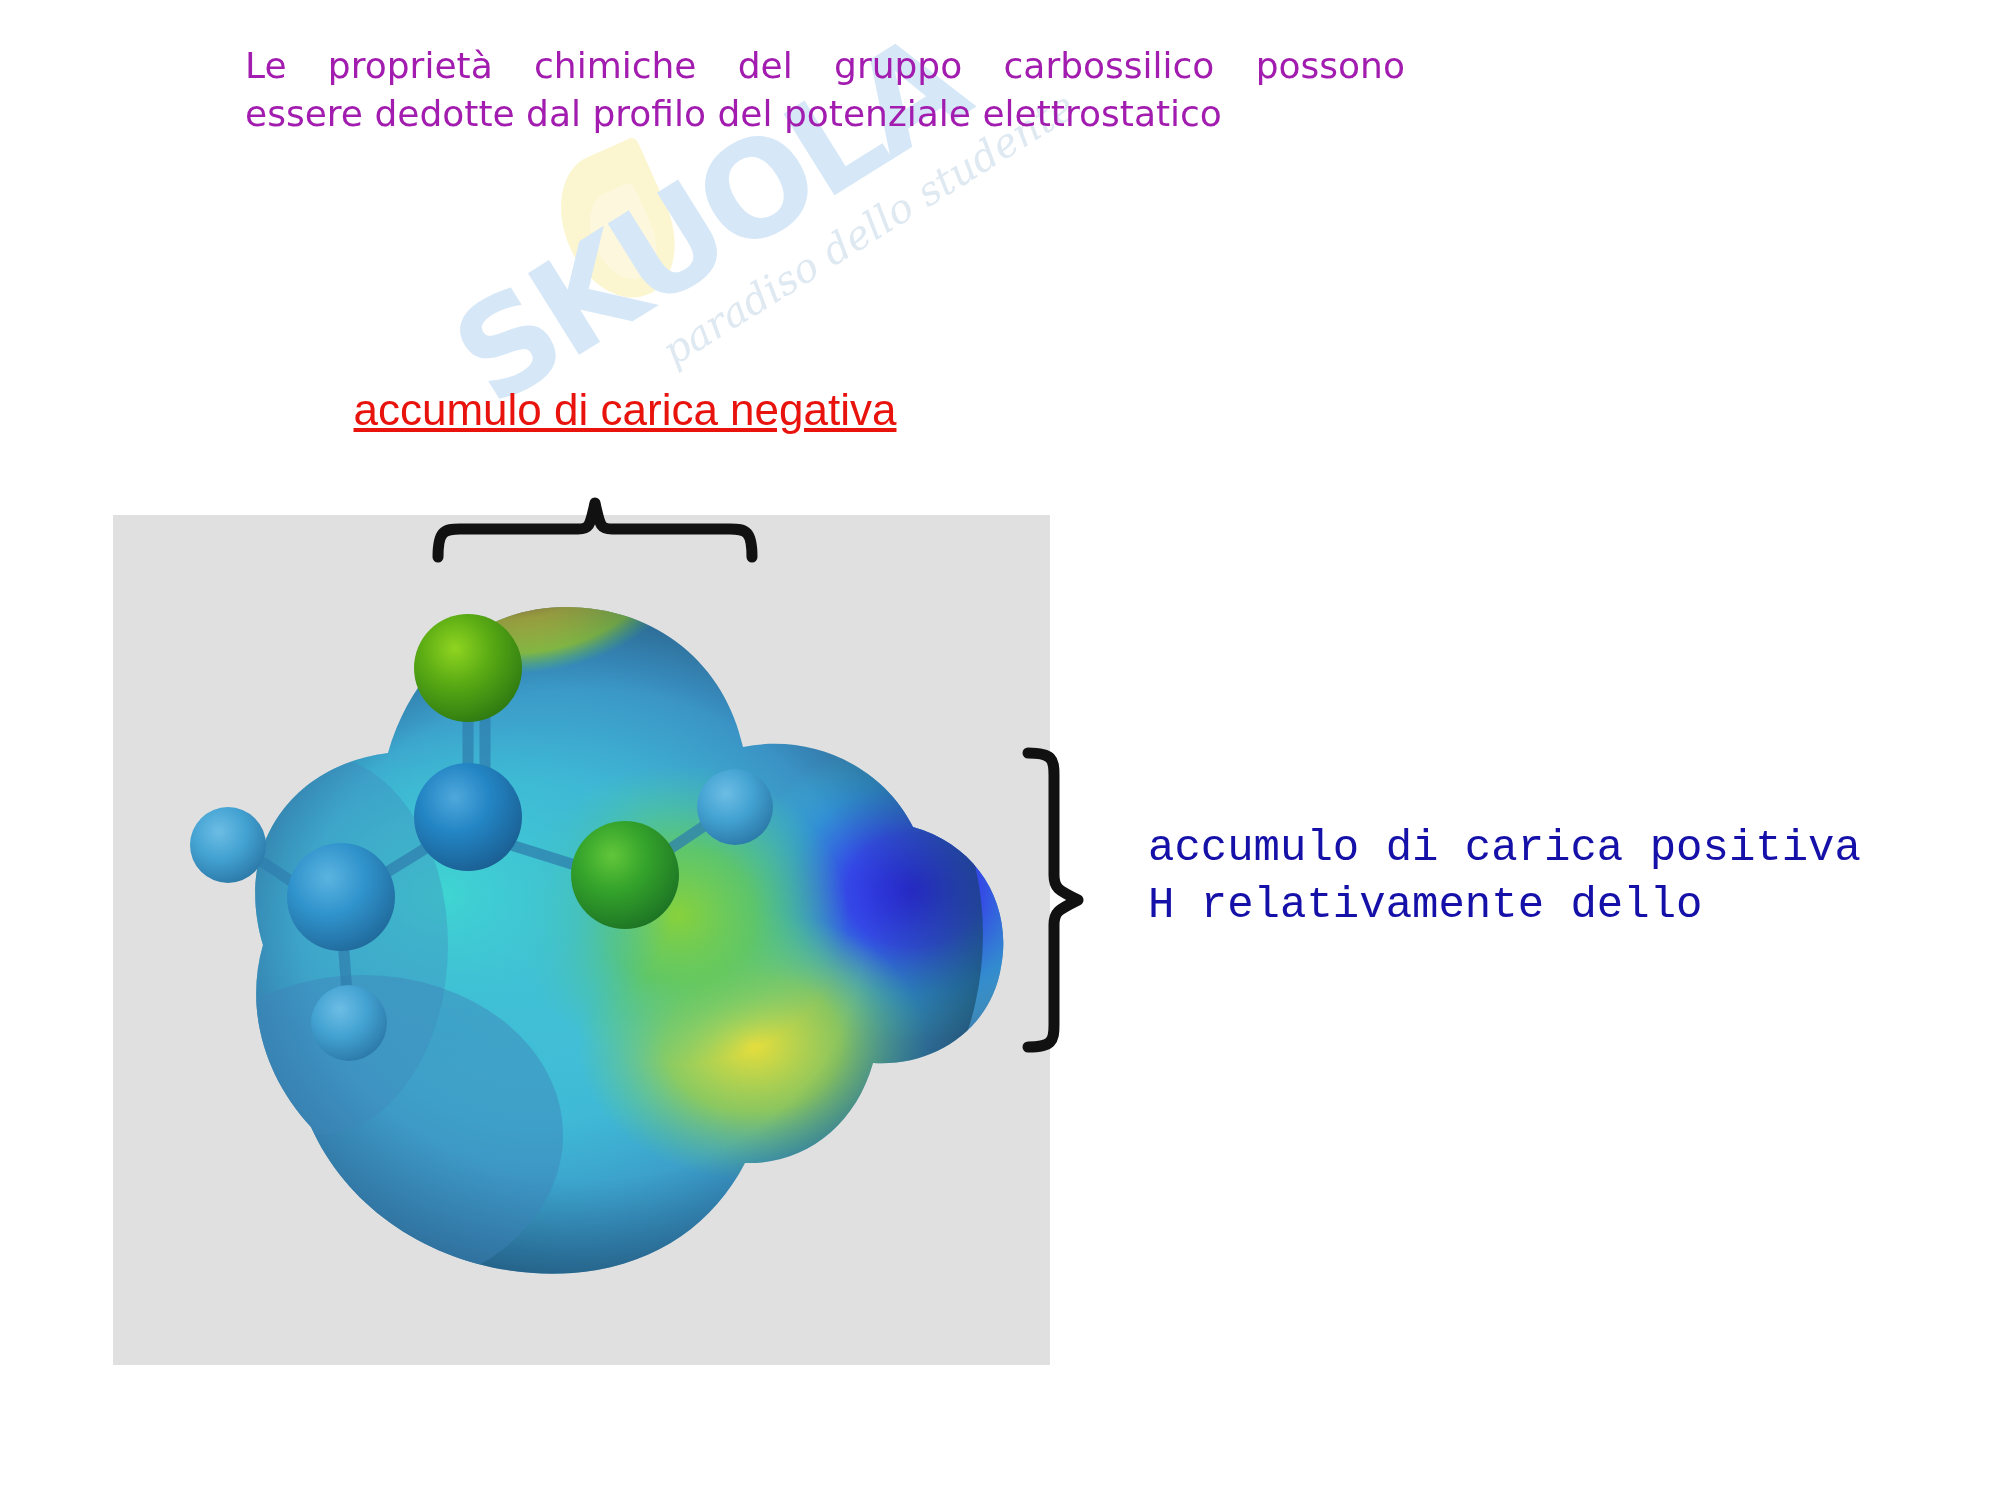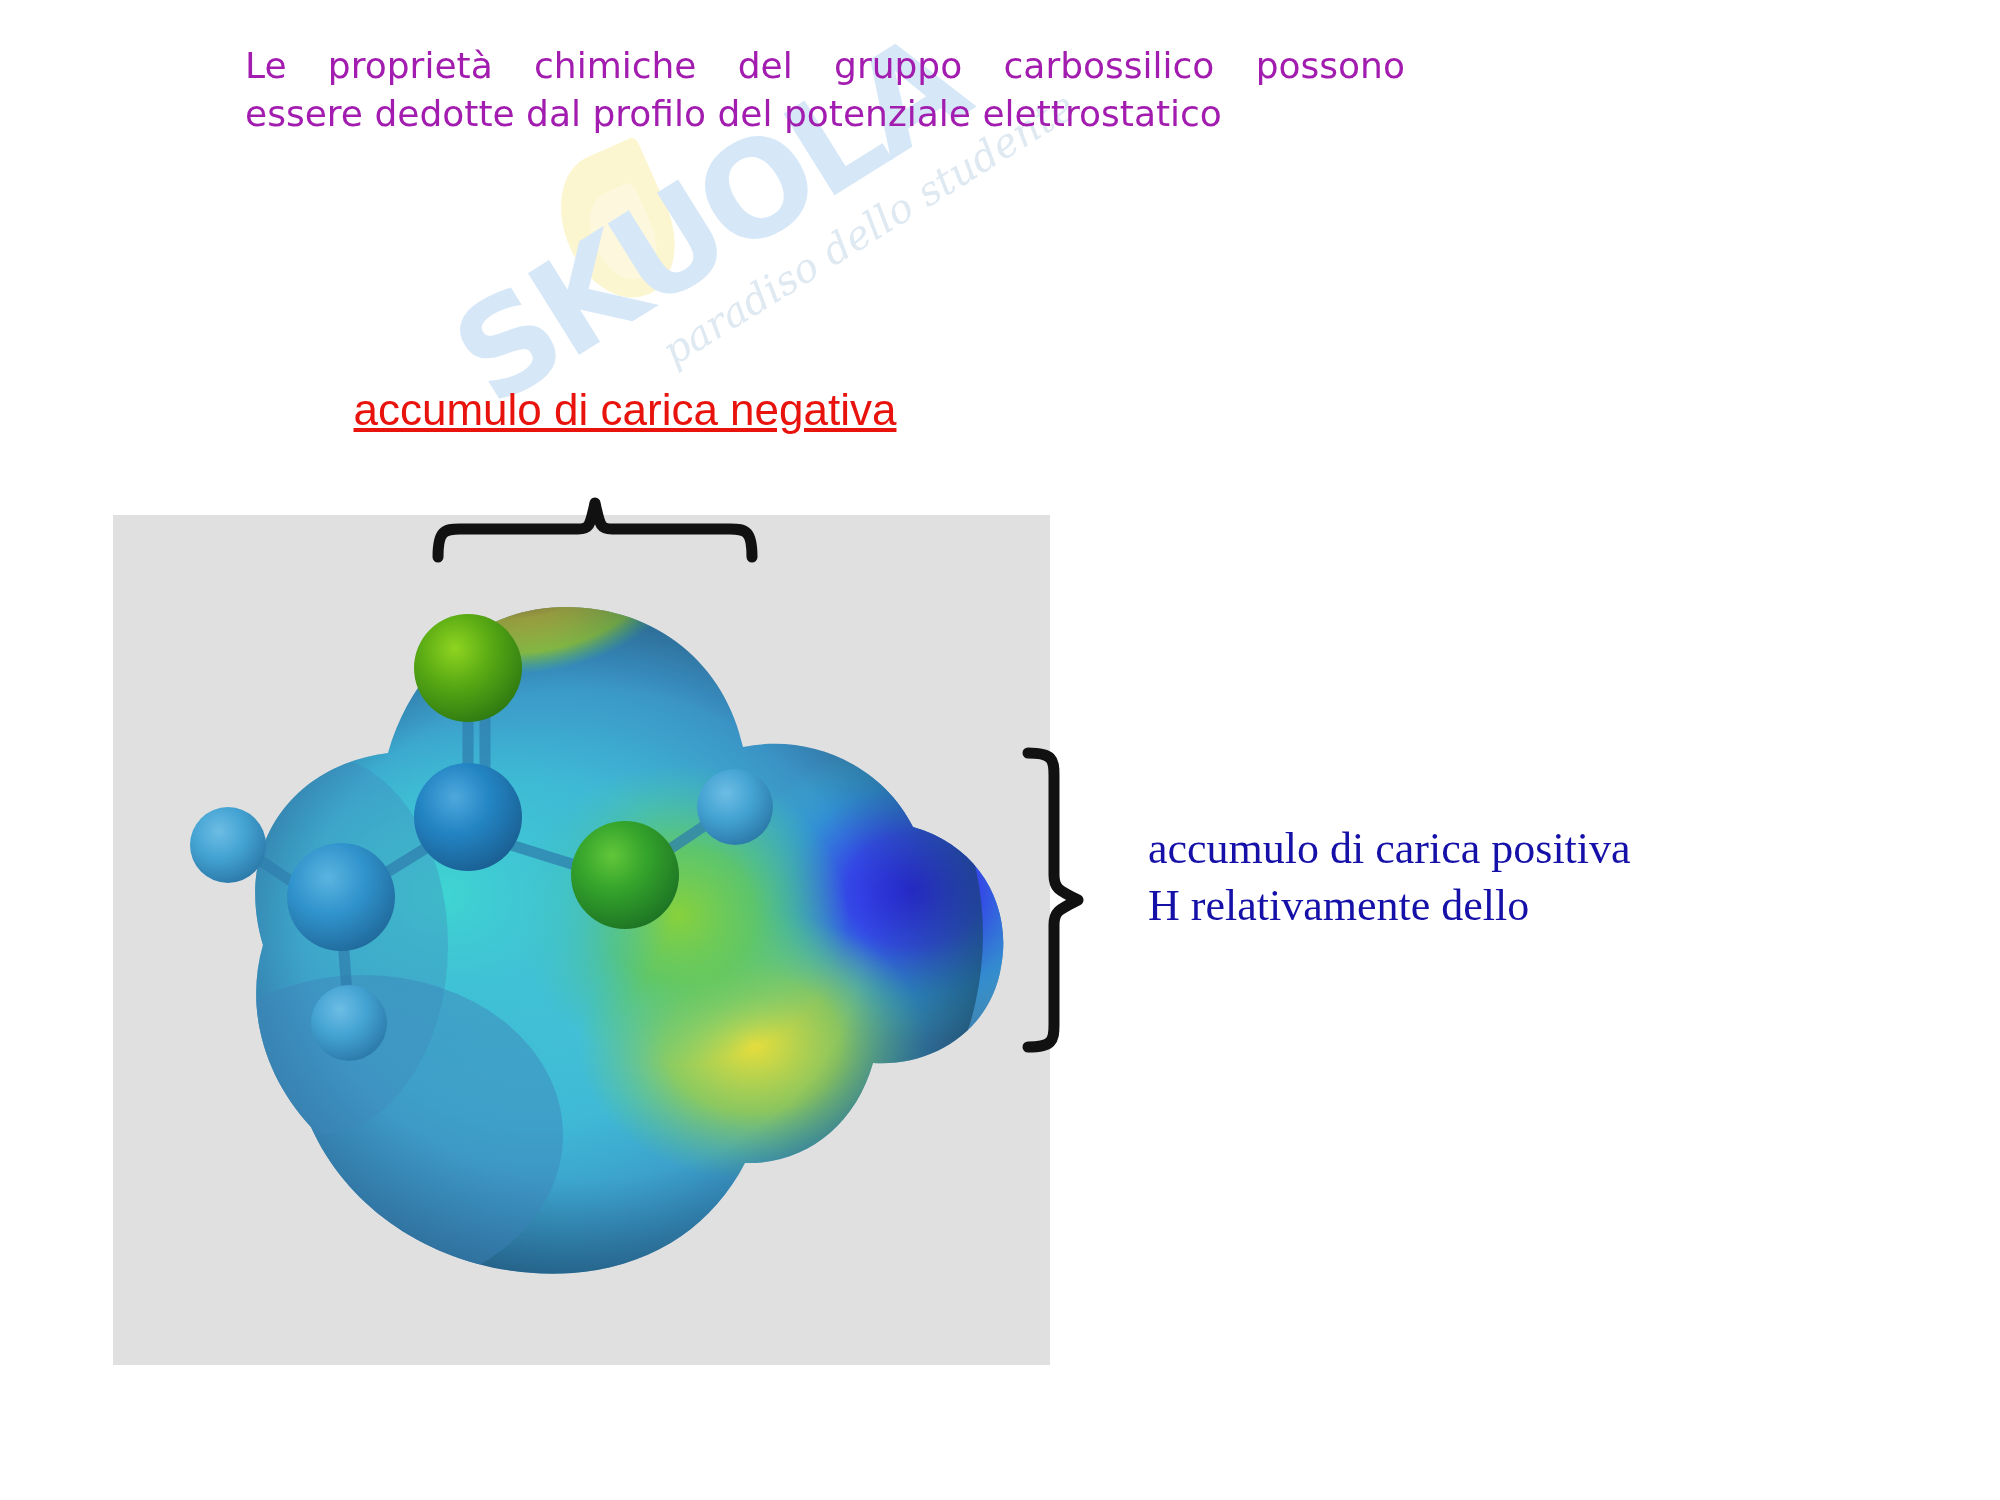--- a/index.html
+++ b/index.html
@@ -114,21 +114,21 @@
     text-decoration: underline;
   }
 
   
   #blue-annotation {
     position: absolute;
     left: 1148px;
     top: 820px;
     z-index: 3;
     color: #1510a8;
-    font-family: Liberation Serif, serif;
+    font-family: Liberation Mono, monospace;
     font-size: 44px;
     line-height: 1.30;
     white-space: nowrap;
   }
 
   
   #mep-panel {
     position: absolute;
     left: 113px;
     top: 515px;

